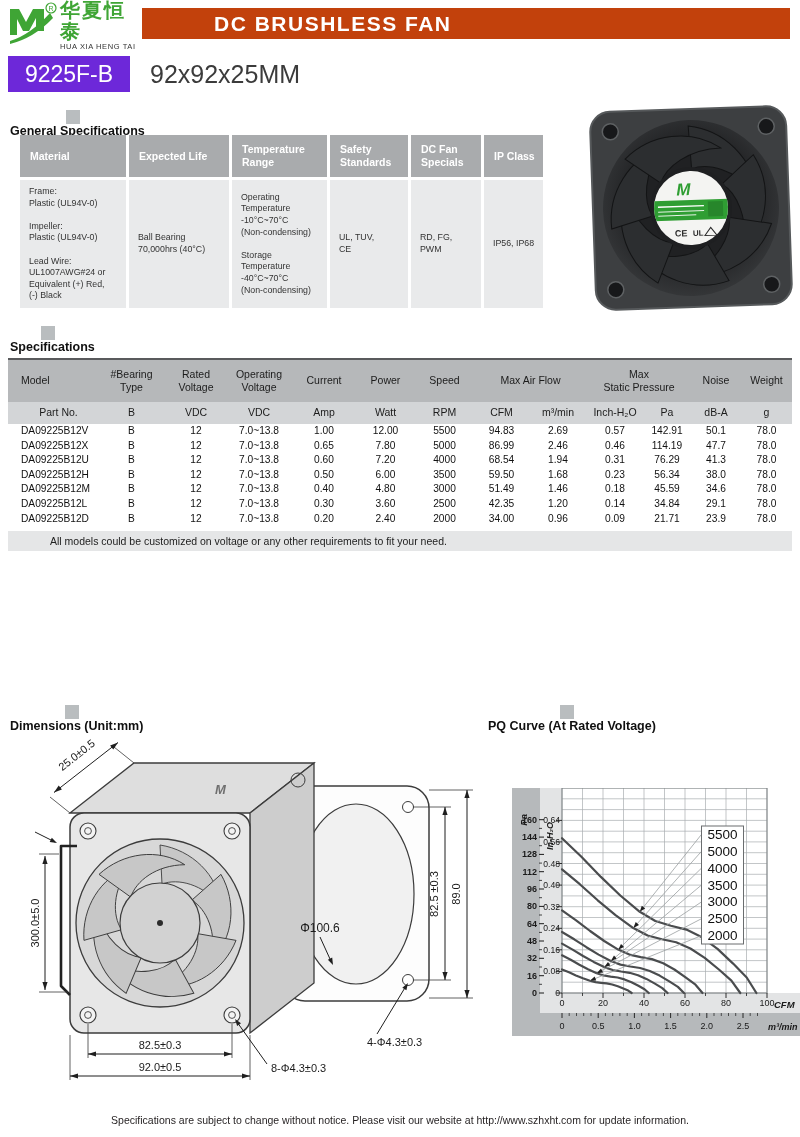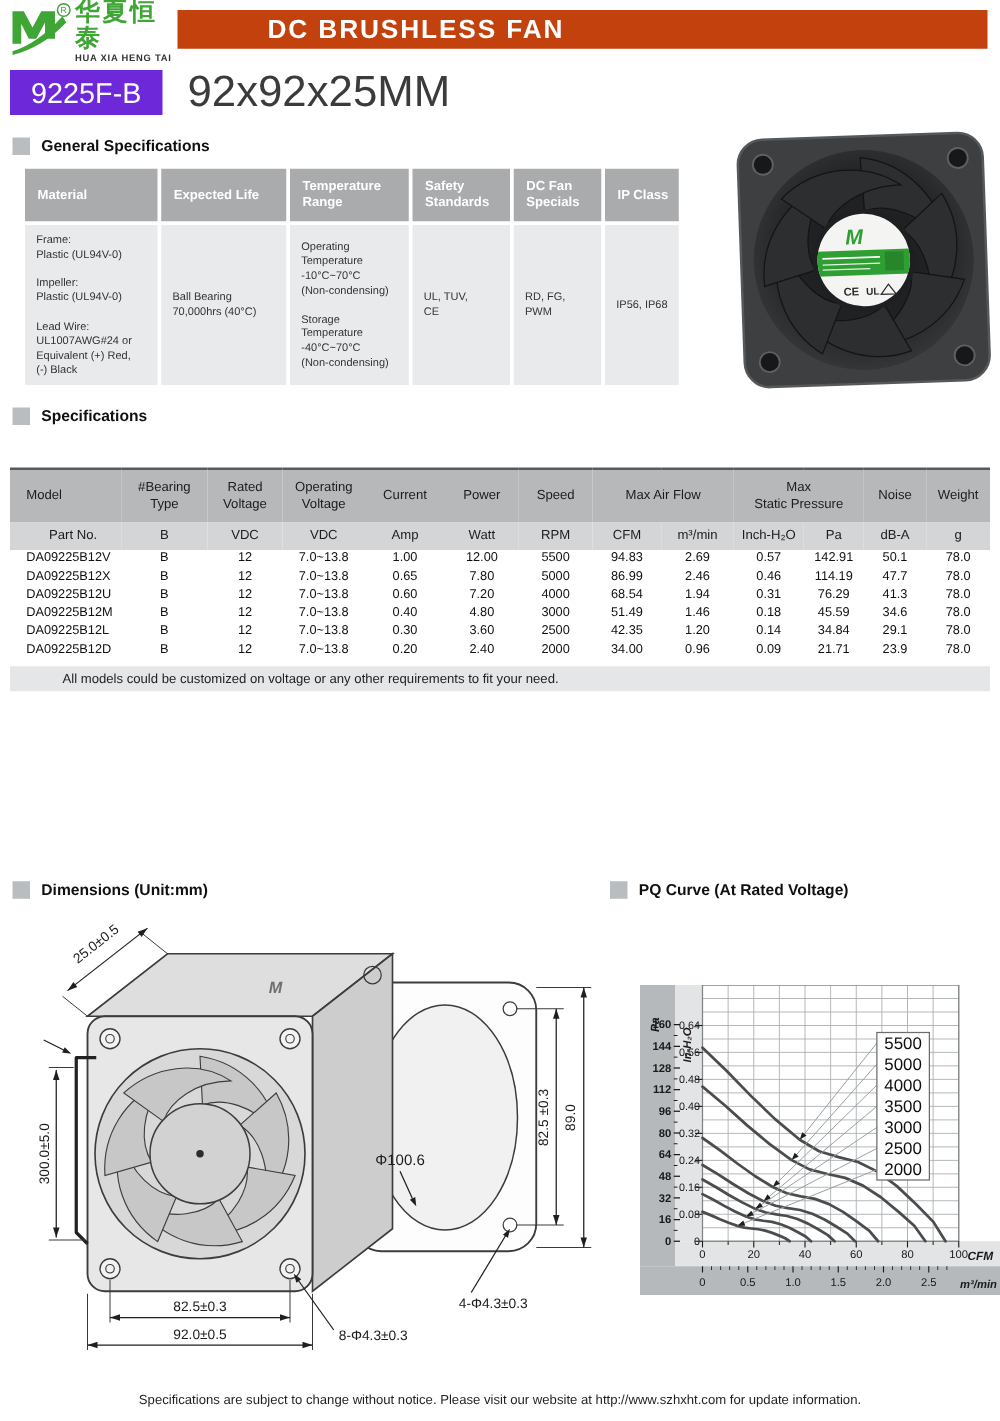--- a/index.html
+++ b/index.html
@@ -7,39 +7,39 @@
         font-family:"Liberation Sans",sans-serif;color:#222;}
   svg{font-family:"Liberation Sans",sans-serif;}
 
   
   .banner{position:absolute;left:142px;top:8px;width:648px;height:31px;background:#c2410c;
           color:#fff;font-weight:bold;font-size:21px;letter-spacing:1.5px;line-height:31px;
           padding-left:72px;box-sizing:border-box;white-space:nowrap;}
   .logo{position:absolute;left:8px;top:3px;width:132px;height:44px;display:flex;align-items:center;}
   .logo-text{margin-left:2px;}
   .logo-cn{font-size:20px;font-weight:bold;color:#3fa535;letter-spacing:2px;line-height:21px;}
-  .logo-en{font-size:7.5px;font-weight:bold;color:#333;letter-spacing:0.6px;line-height:9px;}
+  .logo-en{font-size:7.5px;font-weight:normal;color:#333;letter-spacing:0.6px;line-height:9px;}
   .model-box{position:absolute;left:8px;top:56px;width:122px;height:36px;background:#6d28d9;
              color:#fff;font-size:23px;text-align:center;line-height:36px;}
-  .size-text{position:absolute;left:150px;top:56px;height:36px;line-height:36px;font-size:35px;color:#3b3b3b;}
+  .size-text{position:absolute;left:150px;top:56px;height:36px;line-height:36px;font-size:25px;color:#3b3b3b;}
 
   
-  .sec{position:absolute;display:flex;align-items:center;font-weight:bold;font-size:12.5px;color:#101010;}
+  .sec{position:absolute;display:flex;align-items:center;font-weight:bold;font-size:12.5px;color:#101010;flex-direction:column;}
   .sec .bullet{width:14px;height:14px;background:#b9bdbf;margin-right:9px;}
 
   
   .gtable{position:absolute;left:20px;top:135px;width:566px;display:grid;
           grid-template-columns:106px 100px 95px 78px 70px 59px;gap:3px;}
   .gh{background:#a9abad;color:#fff;font-weight:bold;font-size:10.5px;height:42px;
       padding:2px 6px 2px 10px;display:flex;align-items:center;white-space:pre-line;box-sizing:border-box;line-height:1.2;}
   .gb{background:#e9eaeb;color:#333;font-size:8.8px;line-height:1.32;height:128px;
       padding:4px 4px 4px 9px;display:flex;align-items:center;white-space:pre-line;box-sizing:border-box;}
 
   
-  .stable-wrap{position:absolute;left:8px;top:358px;width:784px;margin-top:16px;}
+  .stable-wrap{position:absolute;left:8px;top:358px;width:784px;}
   table.stable{width:784px;border-collapse:collapse;table-layout:fixed;border-top:2px solid #595a5c;}
   table.stable th{font-weight:normal;font-size:10.5px;color:#1c1c1c;text-align:center;
                   white-space:pre-line;vertical-align:middle;padding:0;line-height:1.25;}
   table.stable thead tr.hrow1 th{background:#b6b8ba;height:42px;}
   table.stable thead tr.hrow2 th{background:#d3d5d7;height:22px;}
   table.stable td{font-size:10.2px;color:#111;text-align:center;padding:0;height:14.6px;line-height:14.6px;
                   white-space:nowrap;}
   table.stable td.c0, table.stable th.c0h{text-align:left;padding-left:13px;}
   table.stable thead tr.hrow2 th.c0{text-align:center;padding-left:12px;}
   .snote{margin-top:5px;background:#e5e6e7;height:20px;line-height:20px;font-size:10.5px;
@@ -252,20 +252,35 @@
             <td class="">12</td>
             <td class="">7.0~13.8</td>
             <td class="">0.60</td>
             <td class="">7.20</td>
             <td class="">4000</td>
             <td class="">68.54</td>
             <td class="">1.94</td>
             <td class="">0.31</td>
             <td class="">76.29</td>
             <td class="">41.3</td>
+            <td class="">78.0</td>
+          </tr>
+          <tr>
+            <td class="c0">DA09225B12H</td>
+            <td class="">B</td>
+            <td class="">12</td>
+            <td class="">7.0~13.8</td>
+            <td class="">0.50</td>
+            <td class="">6.00</td>
+            <td class="">3500</td>
+            <td class="">59.50</td>
+            <td class="">1.68</td>
+            <td class="">0.23</td>
+            <td class="">56.34</td>
+            <td class="">38.0</td>
             <td class="">78.0</td>
           </tr>
           <tr>
             <td class="c0">DA09225B12M</td>
             <td class="">B</td>
             <td class="">12</td>
             <td class="">7.0~13.8</td>
             <td class="">0.40</td>
             <td class="">4.80</td>
             <td class="">3000</td>

